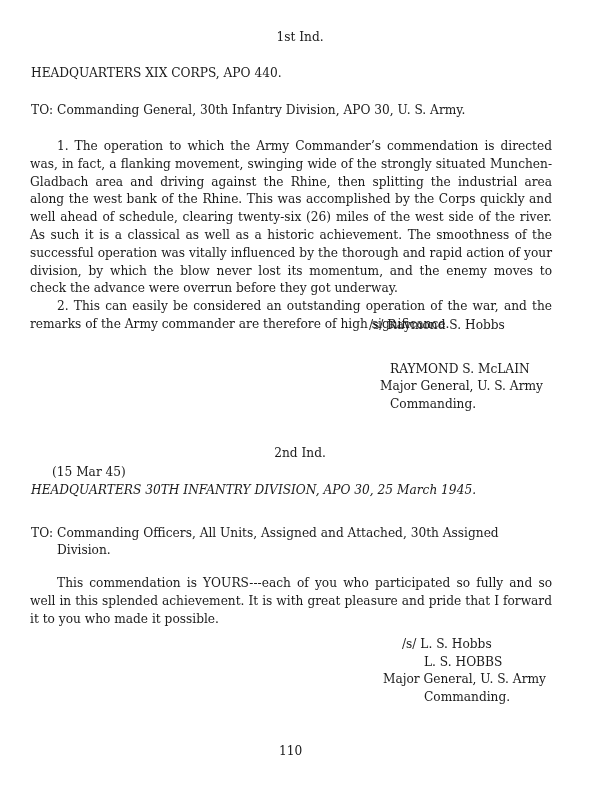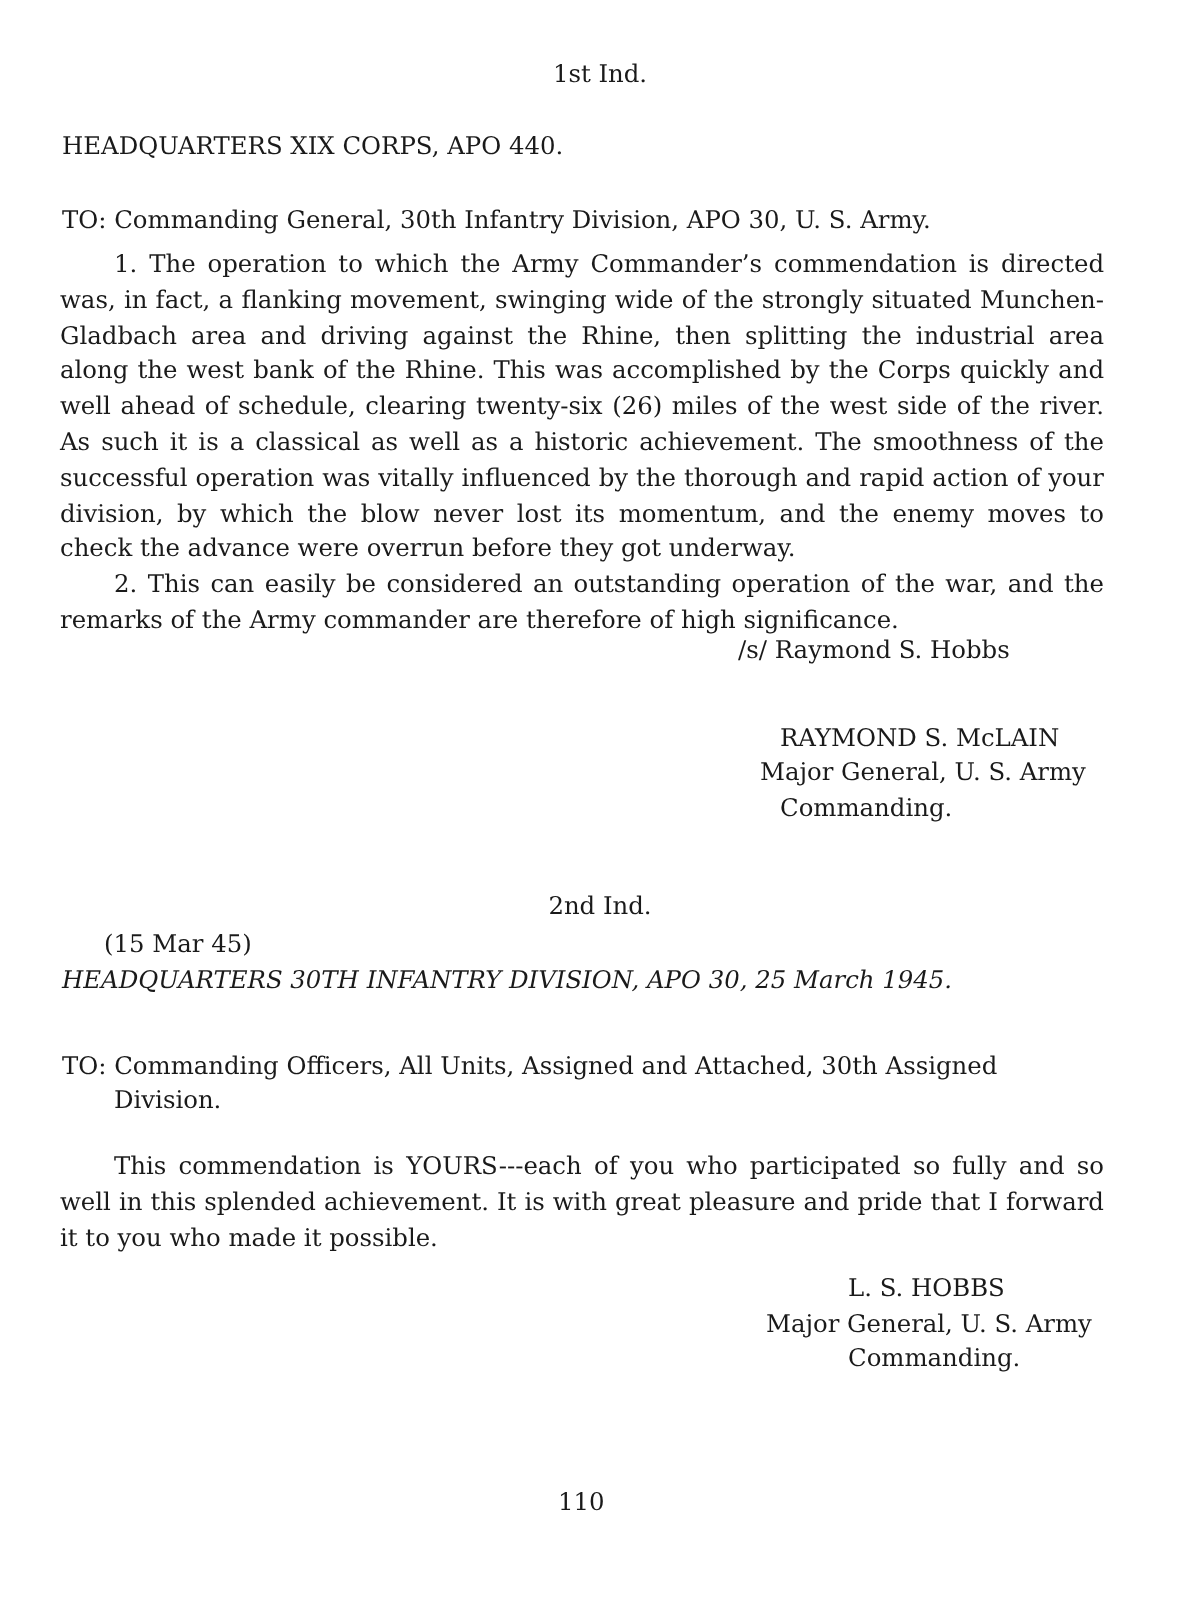--- a/index.html
+++ b/index.html
@@ -49,21 +49,21 @@
   </style>
 </head>
 <body>
 
 <div class="line center" style="top:28px;">1st Ind.</div>
 
 <div class="line" style="left:31px; top:64px;">HEADQUARTERS XIX CORPS, APO 440.</div>
 
 <div class="line" style="left:31px; top:101px;">TO: Commanding General, 30th Infantry Division, APO 30, U. S. Army.</div>
 
-<div class="para" style="top:124px;">
+<div class="para" style="top:138px;">
   <p>1. The operation to which the Army Commander’s commendation is directed was, in fact, a flanking movement, swinging wide of the strongly situated Munchen-Gladbach area and driving against the Rhine, then splitting the industrial area along the west bank of the Rhine. This was accomplished by the Corps quickly and well ahead of schedule, clearing twenty-six (26) miles of the west side of the river. As such it is a classical as well as a historic achievement. The smoothness of the successful operation was vitally influenced by the thorough and rapid action of your division, by which the blow never lost its momentum, and the enemy moves to check the advance were overrun before they got underway.</p>
   <p>2. This can easily be considered an outstanding operation of the war, and the remarks of the Army commander are therefore of high significance.</p>
 </div>
 
 <div class="sig" style="left:369px; top:317px;">
   <span class="row">/s/  Raymond S. Hobbs</span>
   <span class="row" style="padding-left:21px;margin-top:26px;">RAYMOND S. McLAIN</span>
   <span class="row" style="padding-left:11px;">Major General, U. S. Army</span>
   <span class="row" style="padding-left:21px;">Commanding.</span>
 </div>
@@ -75,18 +75,19 @@
 <div class="line" style="left:31px; top:481px;font-style:italic;">HEADQUARTERS 30TH INFANTRY DIVISION, APO 30, 25 March 1945.</div>
 
 <div class="line" style="left:31px; top:524px;">TO: Commanding Officers, All Units, Assigned and Attached, 30th Assigned</div>
 <div class="line" style="left:57px; top:541px;">Division.</div>
 
 <div class="para" style="top:575px;">
   <p>This commendation is YOURS---each of you who participated so fully and so well in this splended achievement. It is with great pleasure and pride that I forward it to you who made it possible.</p>
 </div>
 
 <div class="sig" style="left:383px; top:636px;">
+  <span class="row" style="padding-left:19px;">/s/  L. S. Hobbs</span>
   <span class="row" style="padding-left:41px;">L. S. HOBBS</span>
   <span class="row">Major General, U. S. Army</span>
   <span class="row" style="padding-left:41px;">Commanding.</span>
 </div>
 
 <div class="line" style="left:279px; top:742px;">110</div>
 
 </body></html>

